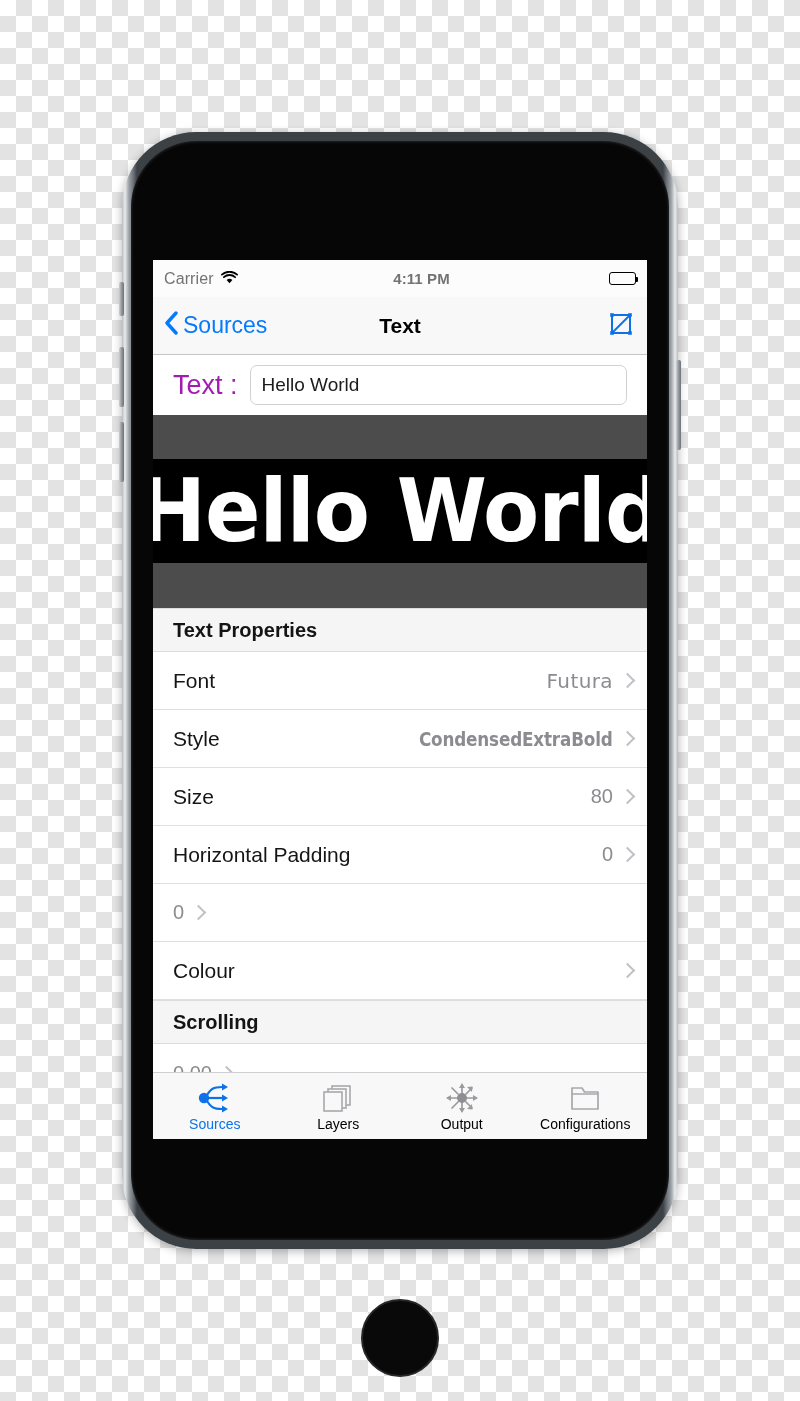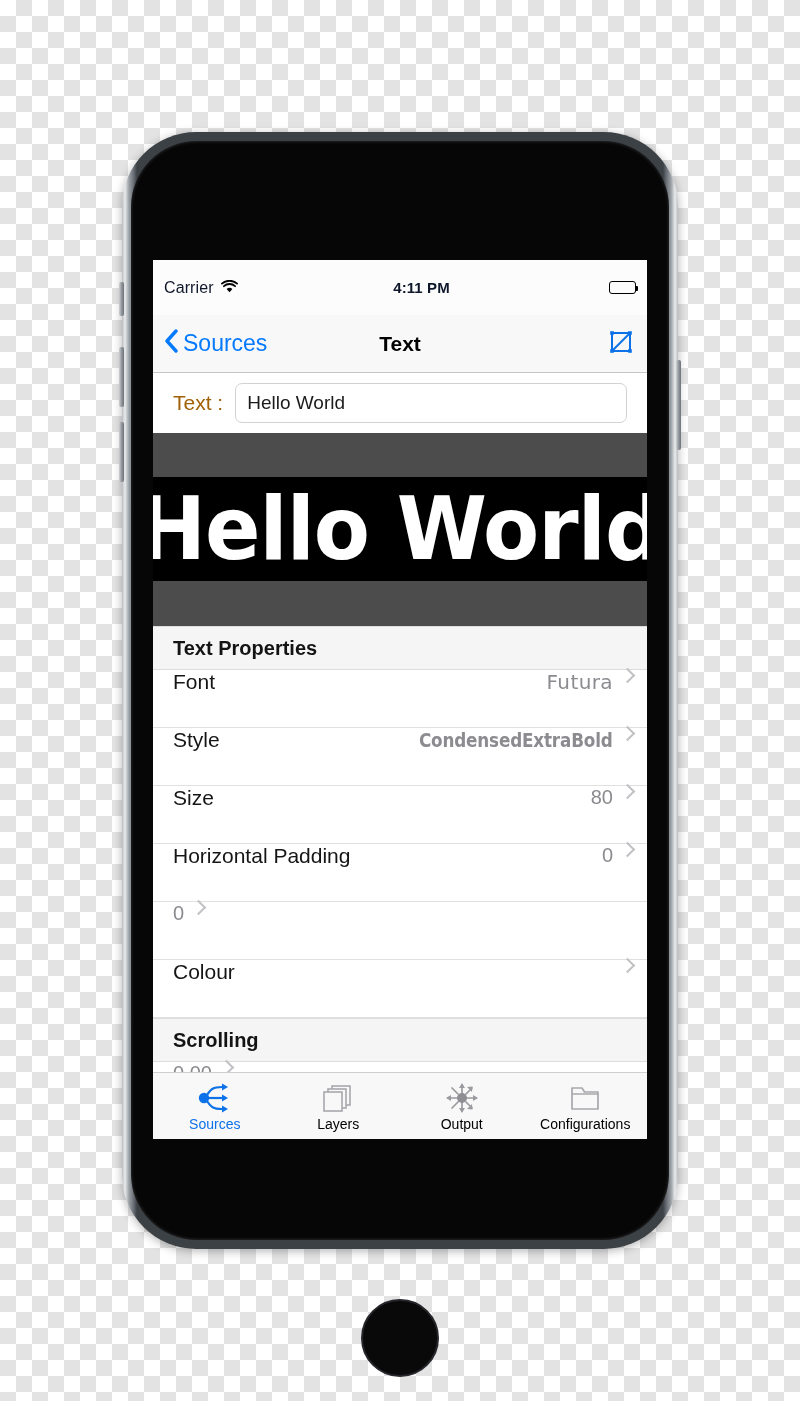--- a/index.html
+++ b/index.html
@@ -102,23 +102,23 @@
     background: #ffffff;
     overflow: hidden;
   }
 
   
   #status-bar {
     height: 31px;
     background: #fcfcfc;
     display: flex;
     align-items: center;
-    padding: 12px 11px;
+    padding: 3px 11px;
     font-size: 16px;
-    color: #0f172a;
+    color: #737373;
     letter-spacing: 0.1px;
     justify-content: center;
   }
   #status-left { display: flex; align-items: center; gap: 7px; flex: 1; }
   #status-time { font-weight: bold; font-size: 15px; margin-left: 43px; }
   #status-right { flex: 1; display: flex; justify-content: flex-end; align-items: center; }
   .battery {
     width: 27px; height: 13px;
     border: 1px solid #000;
     border-radius: 3px;
@@ -166,21 +166,21 @@
 
   
   #text-row {
     height: 60px;
     background: #ffffff;
     display: flex;
     align-items: center;
     padding: 0 20px;
     gap: 12px;
   }
-  #text-label { font-size: 21px; color: #a16207; white-space: nowrap; }
+  #text-label { font-size: 27px; color: #a21caf; white-space: nowrap; }
   #text-input {
     flex: 1;
     height: 40px;
     border: 1px solid #d2d2d4;
     border-radius: 7px;
     background: #fff;
     display: flex;
     align-items: center;
     padding: 0 11px;
     font-size: 19px;
@@ -220,21 +220,21 @@
     border-top: 1px solid #dcdcdc;
     border-bottom: 1px solid #dcdcdc;
     padding: 10px 12px 9px 20px;
     font-size: 20px;
     font-weight: bold;
     color: #141414;
   }
   .row {
     height: 58px;
     display: flex;
-    align-items: flex-start;
+    align-items: center;
     padding: 0 14px 0 20px;
     border-bottom: 1px solid #e0e0e0;
     background: #fff;
     box-sizing: border-box;
   }
   .row:last-child { border-bottom: none; }
   .row-label { font-size: 21px; color: #151515; flex: 1; white-space: nowrap; }
   .row-value {
     font-size: 20px;
     color: #8b8b90;

